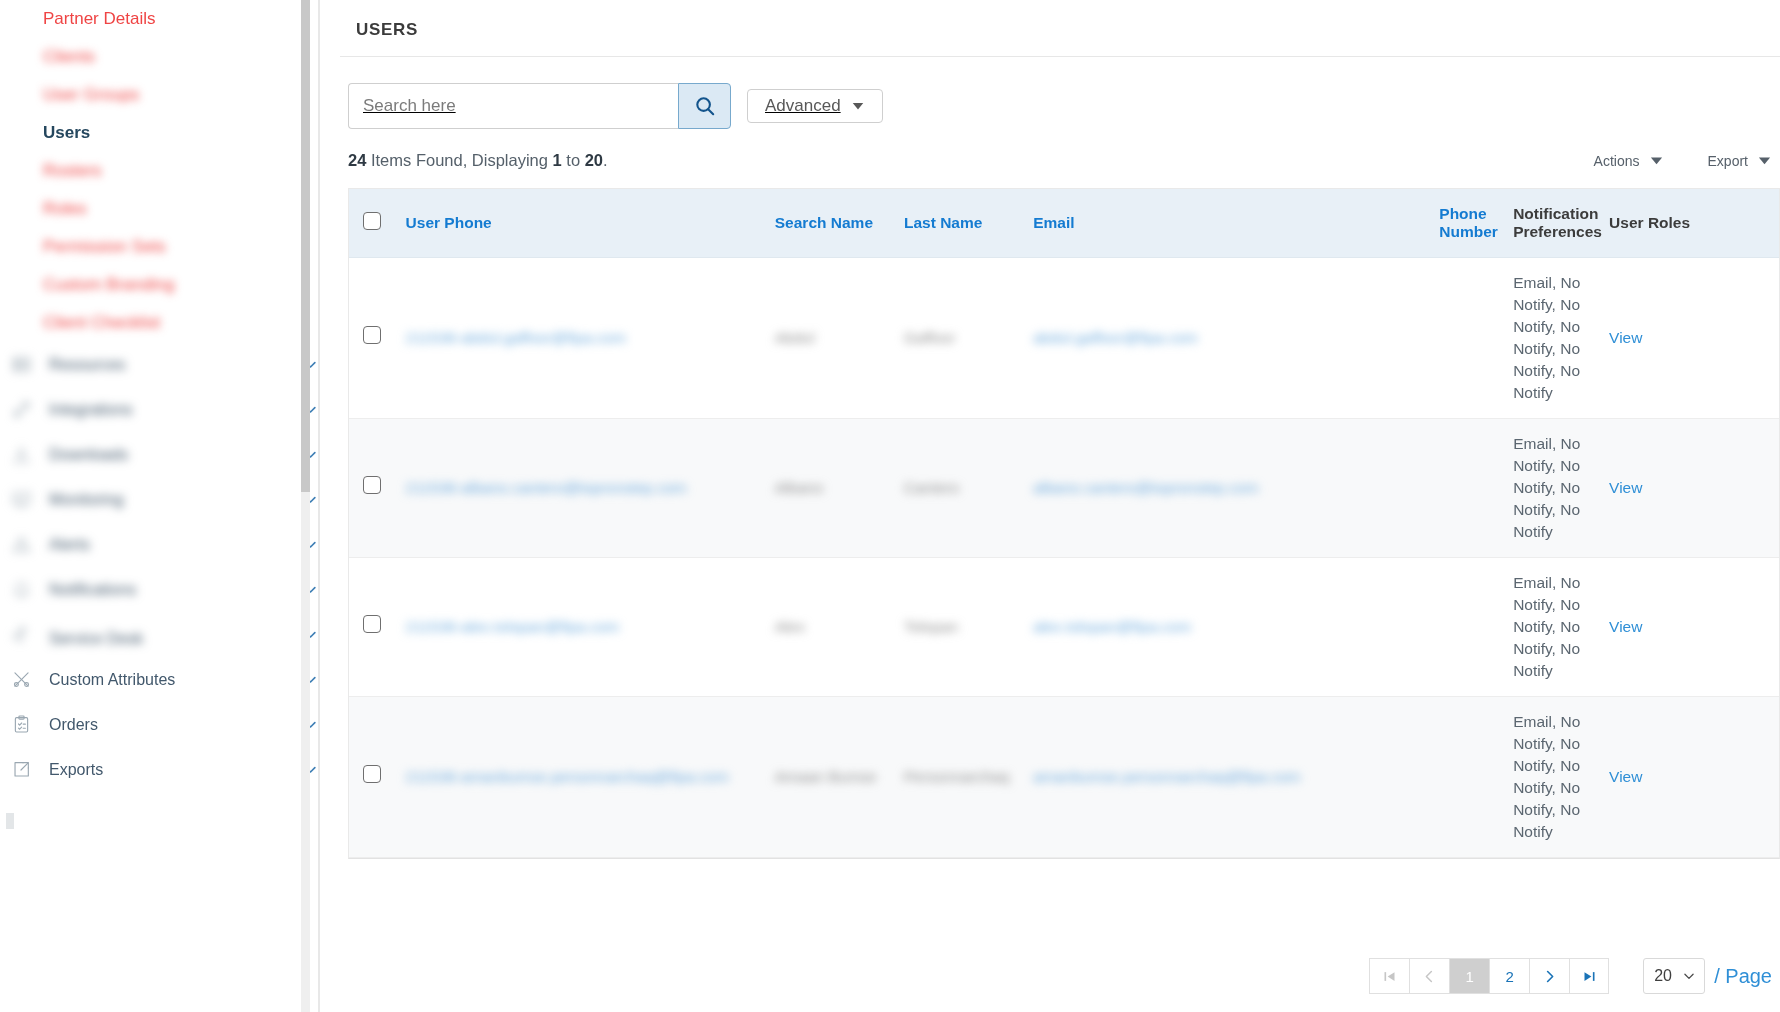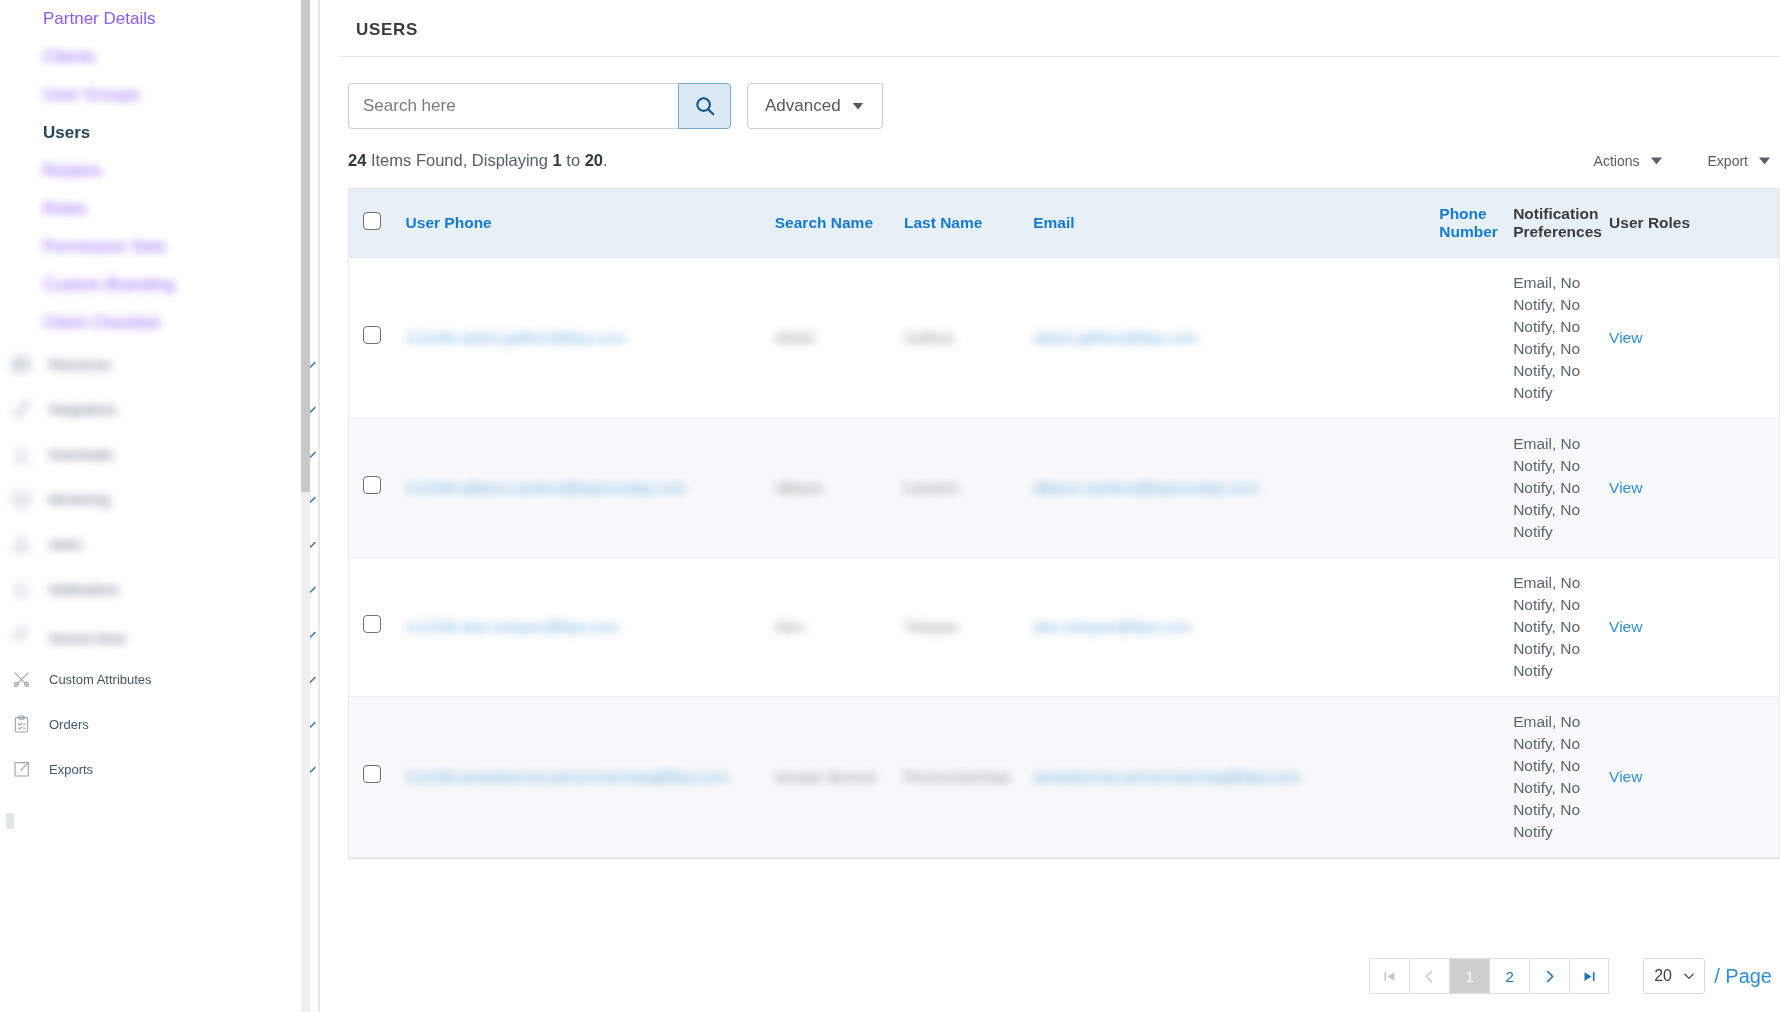--- a/index.html
+++ b/index.html
@@ -39,32 +39,32 @@
     font-size: 20px; font-weight: 600; letter-spacing: .2px;
     margin-left: 16px; flex: 1 1 auto;
   }
   .acct-header .chev { width: 18px; height: 18px; display:flex; align-items:center; justify-content:center;}
 
   .subitem {
     height: 38px;
     display: flex; align-items: center;
     padding-left: 43px;
     font-size: 17px;
-    color: #8b5cf6;
+    color: #ef4444;
     white-space: nowrap;
   }
   .subitem.current { color: #25475e; font-weight: 700; }
   .subitem.blur { filter: blur(4.2px); }
 
   .navrow {
     height: 45px;
     display: flex; align-items: center;
     padding: 0 22px 0 6px;
     color: #4c5d6b;
-    font-size: 13px;
+    font-size: 16px;
     position: relative;
   }
   .navrow .nic { width: 30px; flex: 0 0 30px; display: flex; align-items: center; justify-content: center; color: #9aa7b1; }
   .navrow .nlbl { margin-left: 13px; flex: 1 1 auto; white-space: nowrap; color:#42586c; }
   .navrow .nchev { width: 16px; flex: 0 0 16px; display:flex; align-items:center; justify-content:center; color:#3f7fb5;}
   .navrow.blur .nic, .navrow.blur .nlbl { filter: blur(4.6px); }
   .navrow.blur-light .nlbl { filter: blur(4.6px); }
 
   .sb-track {
     position: absolute; left: 301px; top: 0; width: 9px; height: 1012px;
@@ -90,21 +90,21 @@
   }
   .page-title {
     font-size: 17px; font-weight: 700; color: #3b3b3b;
     letter-spacing: .7px;
     padding: 20px 0 0 8px;
     margin-left: 0;
   }
   .title-wrap { padding-left: 8px; height: 56px; }
   .hr { height: 1px; background: #e7e7e7; margin: 0; width: 100%; }
 
-  .toolbar { display: flex; align-items: center; padding: 26px 0 0 8px; }
+  .toolbar { display: flex; align-items: center; padding: 26px 0 0 8px; text-decoration: underline; }
   .search-group { display: flex; height: 46px; }
   .search-input {
     width: 330px; height: 46px;
     border: 1px solid #cfcfcf; border-right: none;
     border-radius: 4px 0 0 4px;
     padding: 0 14px;
     font-size: 17px; color: #5b5b5b;
     font-family: "Liberation Sans", sans-serif;
     background: #fff;
     outline: none;
@@ -114,21 +114,21 @@
     width: 53px; height: 46px;
     background: #dbe9f4;
     border: 1px solid #77a9cd;
     border-radius: 0 4px 4px 0;
     display: flex; align-items: center; justify-content: center;
     cursor: pointer;
     color: #13548c;
   }
   .adv-btn {
     margin-left: 16px;
-    height: 46px; min-width: 130px;
+    height: 34px; min-width: 130px;
     border: 1px solid #cfcfcf; border-radius: 4px;
     background: #fff;
     display: flex; align-items: center; justify-content: center;
     gap: 10px;
     padding: 0 17px;
     font-size: 17px; color: #585858;
     cursor: pointer;
   }
 
   .meta-row { display: flex; align-items: center; padding: 22px 0 0 8px; }

